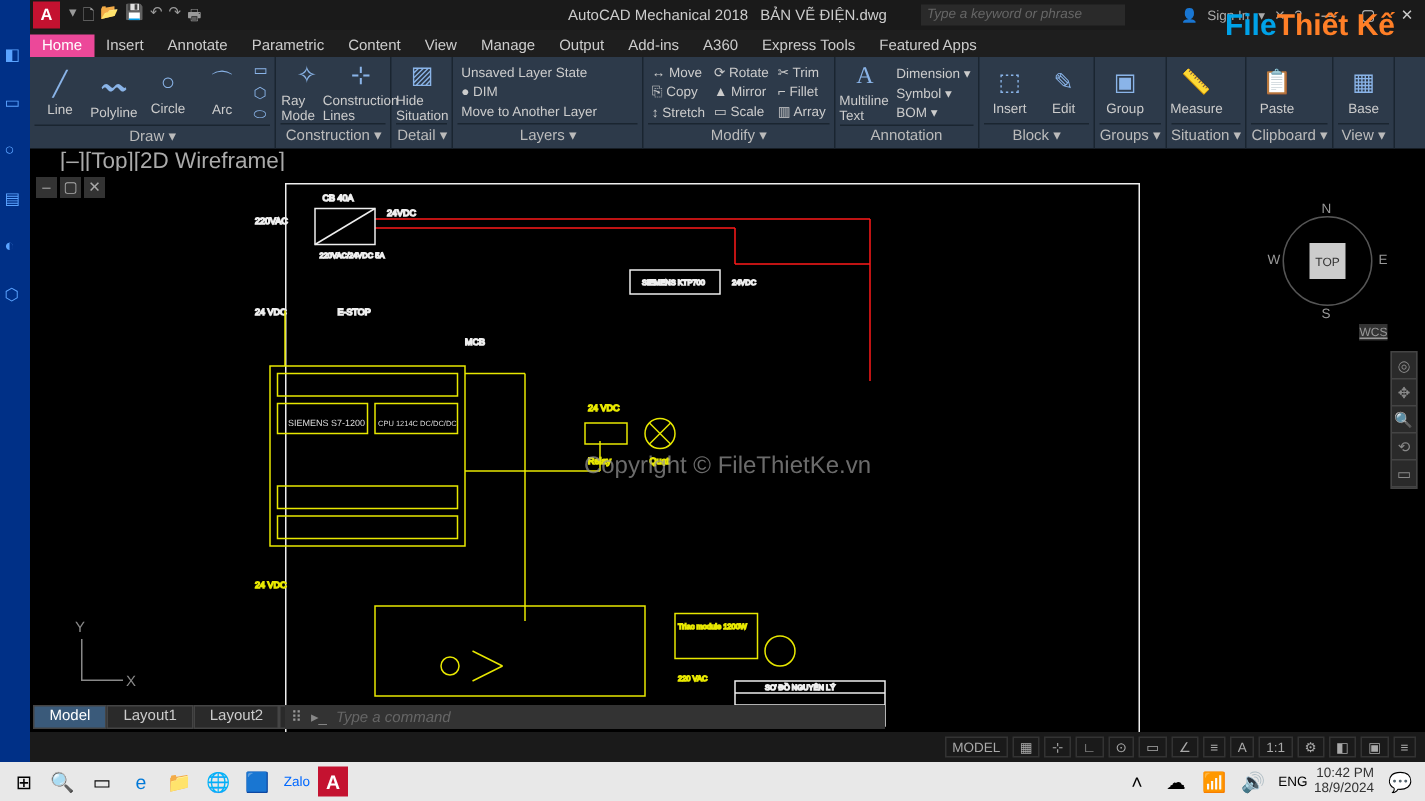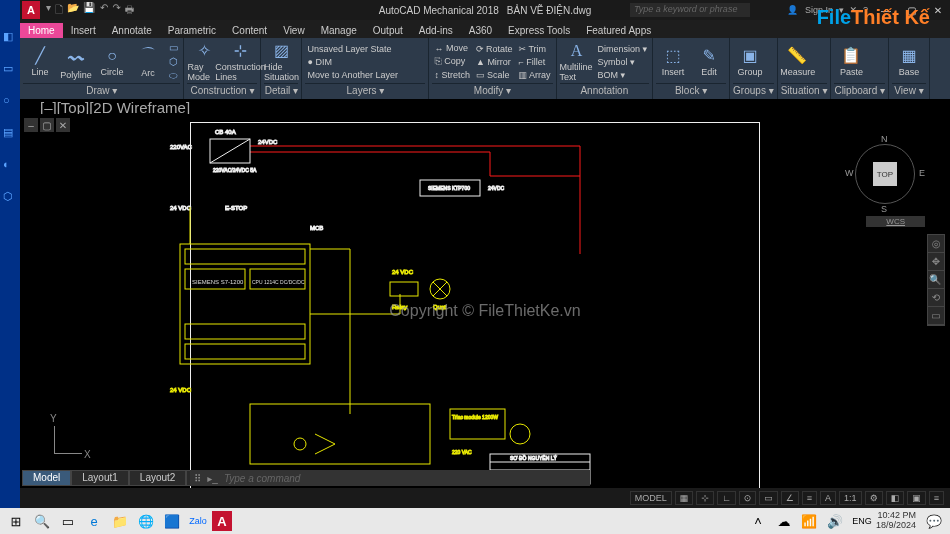--- a/index.html
+++ b/index.html
@@ -5,21 +5,21 @@
 *{margin:0;padding:0;box-sizing:border-box;font-family:"Segoe UI",Arial,sans-serif;}
 body{width:950px;height:534px;overflow:hidden;background:#003087;position:relative;}
 .taskbar-left{position:absolute;left:0;top:0;width:20px;height:508px;background:#003087;display:flex;flex-direction:column;align-items:center;padding-top:30px;gap:18px;}
 .taskbar-left .tb-icon{width:14px;height:14px;color:#5aa3ff;font-size:11px;}
 .app-window{position:absolute;left:20px;top:0;width:930px;height:508px;background:#1e2b3a;display:flex;flex-direction:column;}
 .titlebar{height:20px;background:#1a1a1a;display:flex;align-items:center;color:#ccc;font-size:10px;position:relative;}
 .titlebar .logo{width:18px;height:18px;background:#c41230;color:#fff;font-weight:bold;font-size:11px;display:flex;align-items:center;justify-content:center;margin-left:2px;}
 .titlebar .qat{display:flex;gap:4px;margin-left:6px;}
 .titlebar .qat span{color:#999;font-size:10px;}
 .titlebar .title-center{position:absolute;left:50%;transform:translateX(-50%);display:flex;gap:8px;}
-.titlebar .search-ph{position:absolute;right:200px;width:120px;height:14px;background:#2a2a2a;font-size:9px;color:#666;font-style:italic;padding:1px 4px;}
+.titlebar .search-ph{position:absolute;right:200px;width:136px;height:14px;background:#2a2a2a;font-size:9px;color:#666;font-style:italic;padding:1px 4px;}
 .titlebar .right{position:absolute;right:0;display:flex;align-items:center;gap:6px;}
 .titlebar .right span{font-size:9px;color:#aaa;}
 .titlebar .winbtns{display:flex;gap:2px;}
 .titlebar .winbtns div{width:24px;height:18px;display:flex;align-items:center;justify-content:center;font-size:10px;color:#ccc;}
 .tabs{height:18px;background:#1e1e1e;display:flex;align-items:flex-end;}
 .tabs .tab{padding:2px 8px;font-size:10px;color:#ccc;cursor:pointer;}
 .tabs .tab.active{background:#ec4899;color:#fff;}
 .ribbon{height:62px;background:#2d3a4a;display:flex;border-bottom:1px solid #000;}
 .ribbon .panel{border-right:1px solid #1a2530;display:flex;flex-direction:column;padding:2px 3px;}
 .ribbon .panel .content{flex:1;display:flex;align-items:center;gap:2px;}
@@ -38,21 +38,21 @@
 .ucs .xax{position:absolute;left:14px;bottom:14px;width:28px;height:1px;background:#888;}
 .ucs .yl{position:absolute;left:10px;bottom:44px;font-size:10px;}
 .ucs .xl{position:absolute;left:44px;bottom:8px;font-size:10px;}
 .viewcube{position:absolute;right:25px;top:20px;width:80px;height:80px;}
 .viewcube .ring{position:absolute;left:10px;top:10px;width:60px;height:60px;border:1px solid #555;border-radius:50%;}
 .viewcube .face{position:absolute;left:28px;top:28px;width:24px;height:24px;background:#ccc;color:#333;font-size:8px;display:flex;align-items:center;justify-content:center;}
 .viewcube .n{position:absolute;left:36px;top:0;font-size:9px;color:#999;}
 .viewcube .s{position:absolute;left:36px;bottom:0;font-size:9px;color:#999;}
 .viewcube .e{position:absolute;right:0;top:34px;font-size:9px;color:#999;}
 .viewcube .w{position:absolute;left:0;top:34px;font-size:9px;color:#999;}
-.viewcube .wcs{position:absolute;right:0;top:82px;font-size:8px;color:#999;background:#333;padding:1px 20px;text-decoration:underline;}
+.viewcube .wcs{position:absolute;right:0;top:82px;font-size:8px;color:#999;background:#333;padding:1px 0;text-decoration:underline;}
 .navbar{position:absolute;right:5px;top:120px;width:18px;background:#2a2a2a;border:1px solid #444;display:flex;flex-direction:column;}
 .navbar div{height:18px;color:#888;font-size:10px;display:flex;align-items:center;justify-content:center;border-bottom:1px solid #444;}
 .watermark{position:absolute;left:50%;top:50%;transform:translate(-50%,-50%);color:#999;font-size:16px;opacity:0.7;pointer-events:none;}
 .logo-overlay{position:absolute;right:20px;top:6px;font-size:20px;font-weight:bold;}
 .logo-overlay .f{color:#00a2e8;}
 .logo-overlay .t{color:#ff7f27;}
 .logo-overlay .vn{color:#ed1c24;font-size:11px;}
 .layout-tabs{position:absolute;left:2px;bottom:22px;height:16px;display:flex;}
 .layout-tabs .lt{padding:1px 10px;font-size:10px;background:#2a2a2a;color:#ccc;border:1px solid #444;}
 .layout-tabs .lt.active{background:#3a5a7a;color:#fff;}

